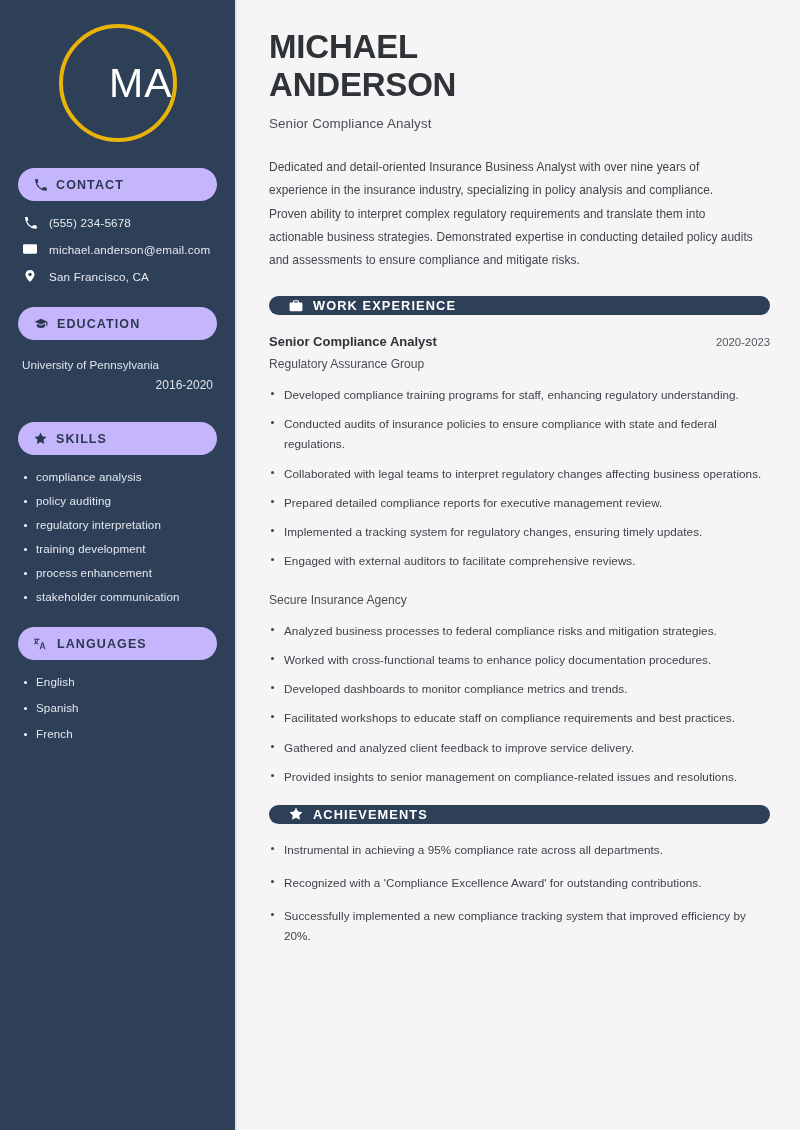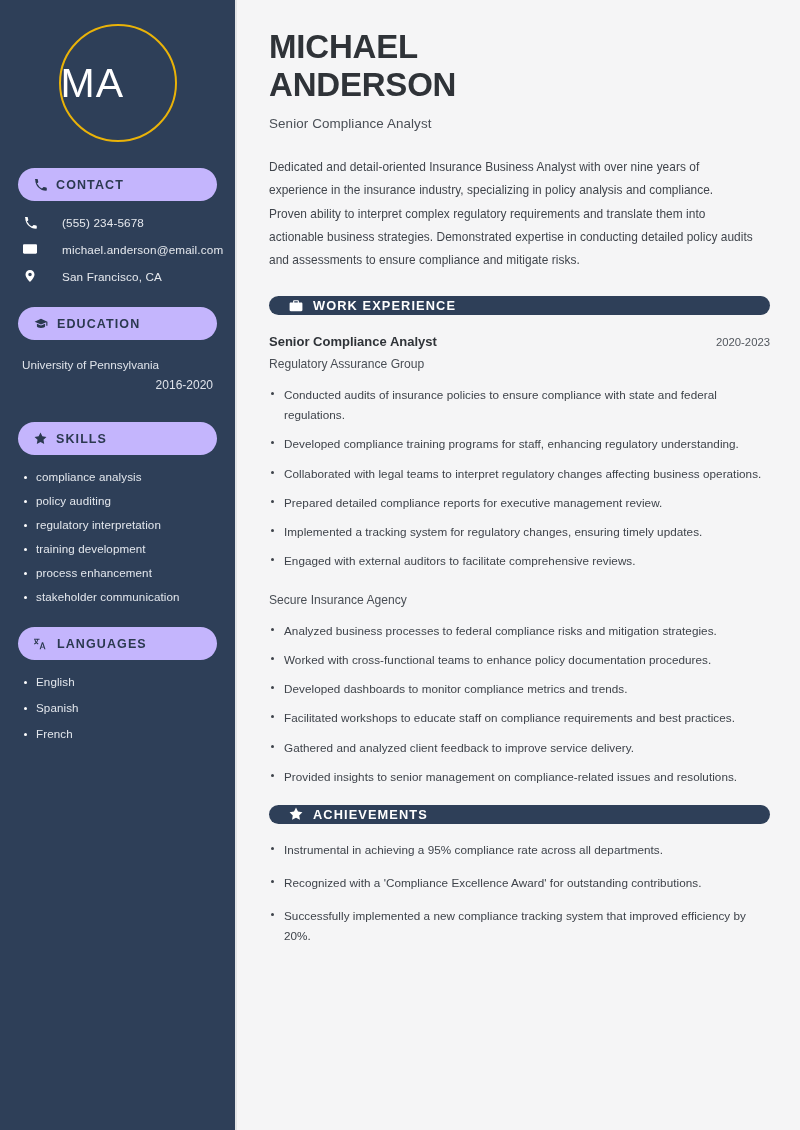--- a/index.html
+++ b/index.html
@@ -16,38 +16,38 @@
   .sidebar {
     width:237px; flex:0 0 237px;
     background:#2e3f58;
     color:#ffffff;
     padding:18px 18px 20px 18px;
     border-right:2px solid #e3e4e6;
   }
   .avatar-wrap { display:flex; justify-content:center; margin-top:6px; margin-bottom:26px; }
   .avatar {
     width:118px; height:118px; border-radius:50%;
-    border:2px solid #eab308;
-    display:flex; align-items:center; justify-content:flex-start;
+    border:4px solid #eab308;
+    display:flex; align-items:center; justify-content:flex-end;
   }
   .avatar-initials { font-size:41px; font-weight:400; letter-spacing:1px; color:#ffffff; }
 
   .pill {
     background:#c4b5fd; color:#2b3950;
     border-radius:999px;
     height:33px;
     display:flex; align-items:center; gap:9px;
     padding:0 16px;
     margin-bottom:15px;
     font-size:12.5px; font-weight:700; letter-spacing:1.1px;
   }
   .pill svg { display:block; flex:0 0 auto; }
 
   .contact-row {
-    display:flex; align-items:center; gap:24px;
+    display:flex; align-items:center; gap:11px;
     padding:0 4px;
     margin-bottom:13px;
     font-size:11.7px; color:#e6e9ee; letter-spacing:.15px;
   }
   .contact-row .ico { width:16px; display:flex; justify-content:center; flex:0 0 16px; }
 
   .edu-block { padding:0 4px; margin-bottom:26px; }
   .edu-degree { font-size:12.4px; font-weight:700; line-height:1.5; color:#ffffff; margin-bottom:3px; }
   .edu-school { font-size:11.7px; color:#dfe3ea; line-height:1.75; }
   .edu-years  { font-size:12px; color:#dfe3ea; line-height:1.75;text-align:right; }
@@ -228,22 +228,22 @@
       <span>WORK EXPERIENCE</span>
     </div>
 
     <div class="job">
       <div class="job-head">
         <span class="job-title">Senior Compliance Analyst</span>
         <span class="job-dates">2020-2023</span>
       </div>
       <div class="job-company">Regulatory Assurance Group</div>
       <ul class="bullets">
+        <li>Developed compliance training programs for staff, enhancing regulatory understanding.</li>
         <li>Conducted audits of insurance policies to ensure compliance with state and federal regulations.</li>
-        <li>Developed compliance training programs for staff, enhancing regulatory understanding.</li>
         <li>Collaborated with legal teams to interpret regulatory changes affecting business operations.</li>
         <li>Prepared detailed compliance reports for executive management review.</li>
         <li>Implemented a tracking system for regulatory changes, ensuring timely updates.</li>
         <li>Engaged with external auditors to facilitate comprehensive reviews.</li>
       </ul>
     </div>
 
     <div class="job" style="margin-top:22px;">
       <div class="job-company">Secure Insurance Agency</div>
       <ul class="bullets">

